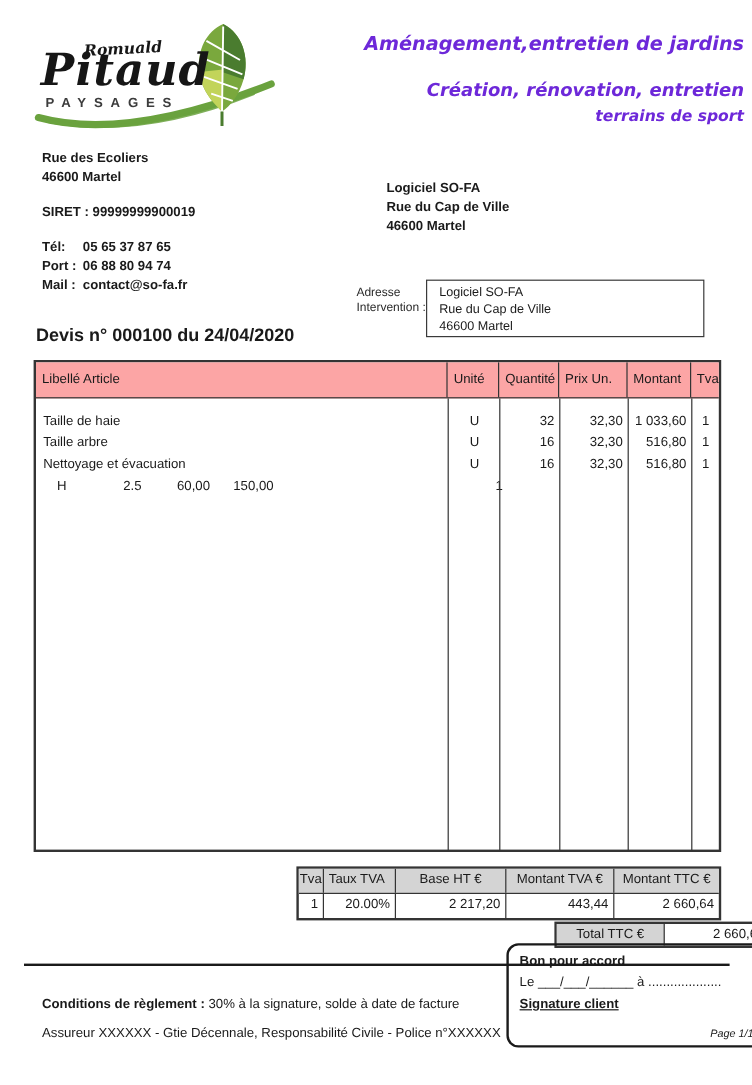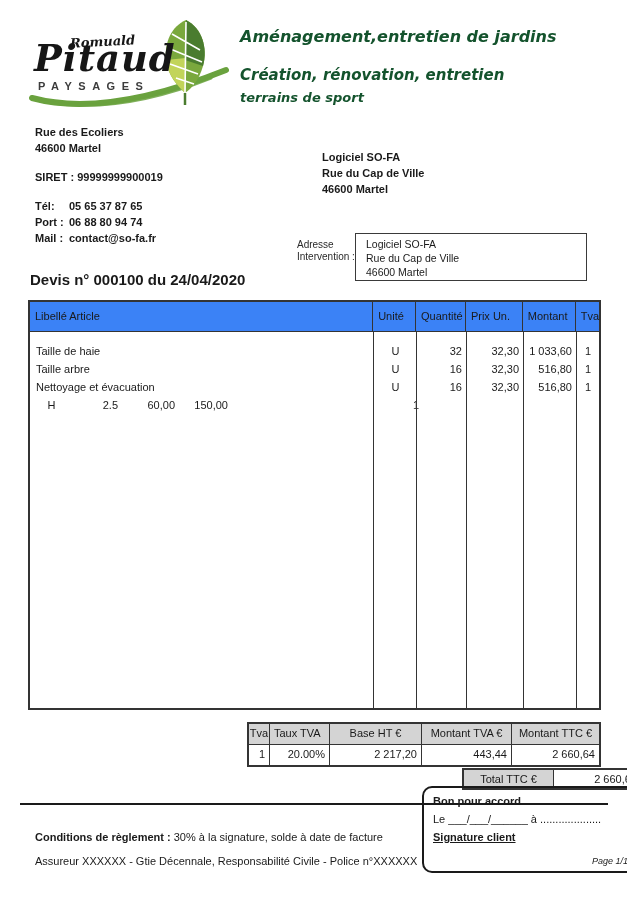--- a/index.html
+++ b/index.html
@@ -13,21 +13,21 @@
   .logo{left:26px;top:18px;width:190px;height:100px;}
   .logo-svg{position:absolute;left:0;top:0;}
   .logo-romuald{position:absolute;left:44px;top:16px;font-family:"DejaVu Serif",serif;
     font-style:italic;font-weight:bold;font-size:13px;color:#161616;transform:rotate(-3deg);}
   .logo-name{position:absolute;left:8px;top:18px;font-family:"DejaVu Serif",serif;
     font-style:italic;font-weight:bold;font-size:37px;color:#161616;letter-spacing:1px;}
   .logo-sub{position:absolute;left:12px;top:62px;font-size:11px;color:#3c3c3c;
     letter-spacing:6.5px;font-weight:bold;}
 
   
-  .tagline{left:240px;top:28px;width:380px;text-align:left;color:#14532d;
+  .tagline{left:240px;top:28px;width:380px;text-align:right;color:#6d28d9;
     font-family:"DejaVu Sans",sans-serif;font-style:italic;font-weight:bold;}
   .tagline-l1{font-size:16px;line-height:18px;}
   .tagline-l2{font-size:15px;line-height:18px;margin-top:20px;}
   .tagline-l3{font-size:13px;line-height:18px;margin-top:5px;}
 
   
   .company{left:35px;top:124px;font-size:11px;font-weight:bold;line-height:16px;}
   .company .gap1{height:13px;}
   .phone-label{display:inline-block;width:34px;}
   .client{left:322px;top:149px;font-size:11px;font-weight:bold;line-height:16px;}
@@ -35,21 +35,21 @@
   .interv-label{left:297px;top:239px;font-size:10px;color:#2a2a2a;line-height:12px;}
   .interv-box{left:355px;top:233px;width:232px;height:48px;border:1.5px solid #3a3a3a;
     font-size:10.5px;line-height:14px;padding:3px 0 0 10px;box-sizing:border-box;}
 
   
   .devis-title{left:30px;top:271px;font-size:15px;font-weight:bold;}
 
   
   .items-table{left:28px;top:300px;width:573px;height:410px;border:2px solid #343434;
     box-sizing:border-box;font-size:11px;}
-  .it-header{display:flex;height:29px;background:#3b82f6;border-bottom:1.5px solid #343434;}
+  .it-header{display:flex;height:29px;background:#fca5a5;border-bottom:1.5px solid #343434;}
   .it-header .cell{line-height:28px;padding-left:5px;box-sizing:border-box;
     border-right:1.5px solid #343434;}
   .it-header .cell:last-child{border-right:none;}
   .c0{width:344px;} .c1{width:43px;} .c2{width:50px;} .c3{width:57px;} .c4{width:53px;} .c5{flex:1;}
   .it-body{position:relative;height:377px;}
   .vsep{position:absolute;top:0;bottom:0;width:1.5px;background:#343434;}
   .vs1{left:342.5px;} .vs2{left:385.5px;} .vs3{left:435.5px;} .vs4{left:492.5px;} .vs5{left:545.5px;}
   .it-rows{padding-top:10px;}
   .it-row{display:flex;height:18px;line-height:18px;}
   .it-row .cell{box-sizing:border-box;}

